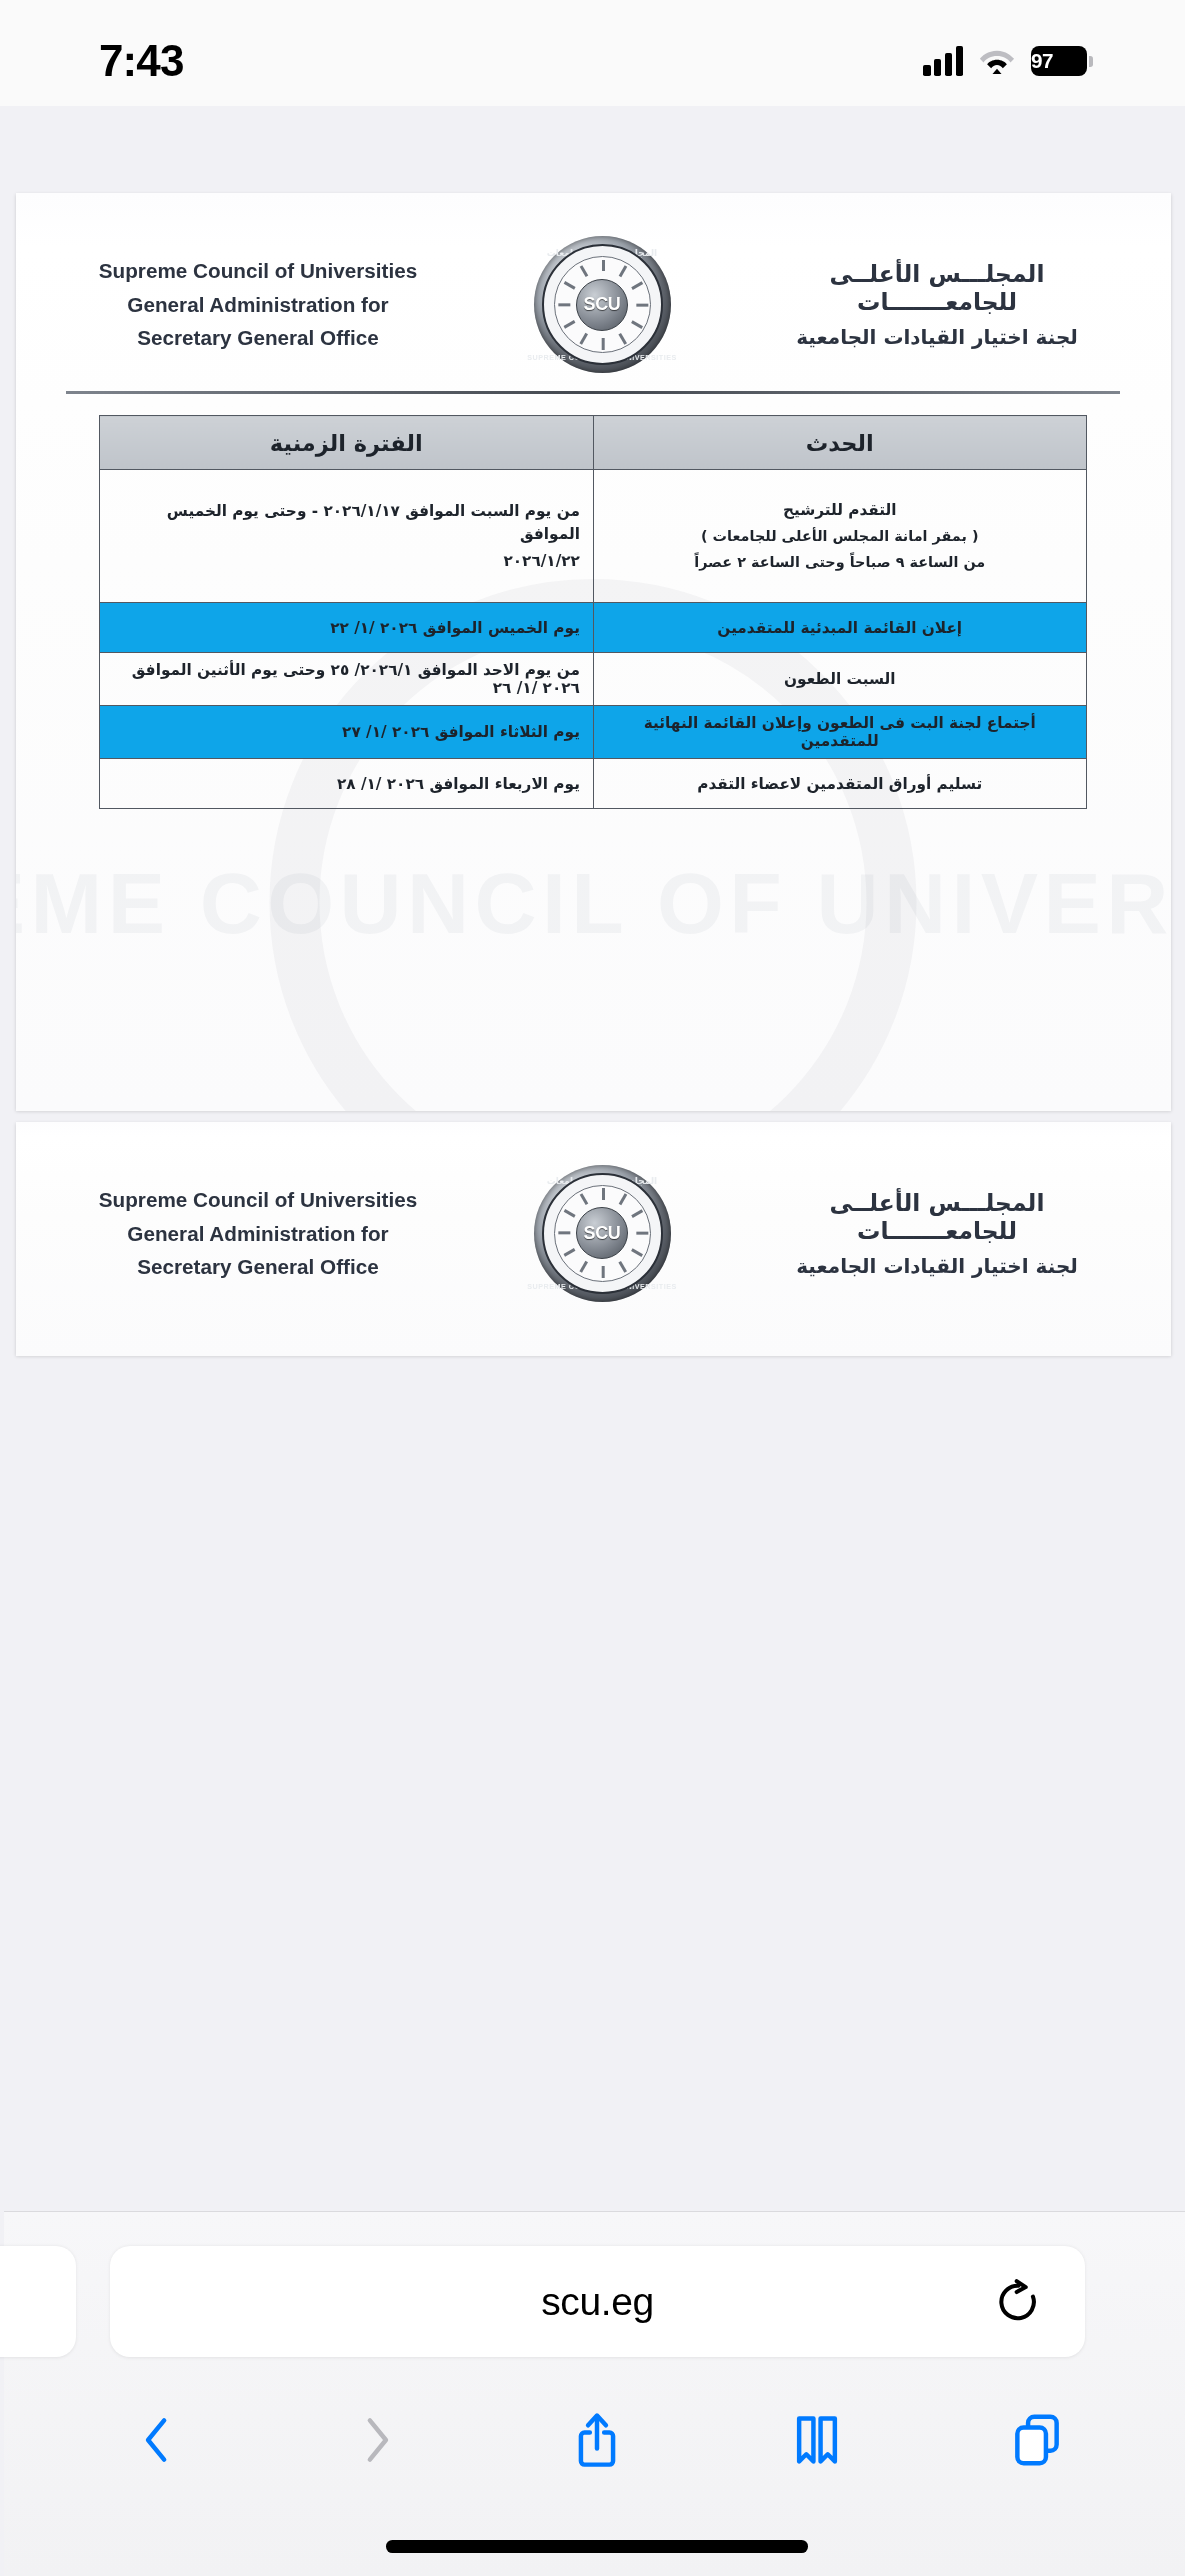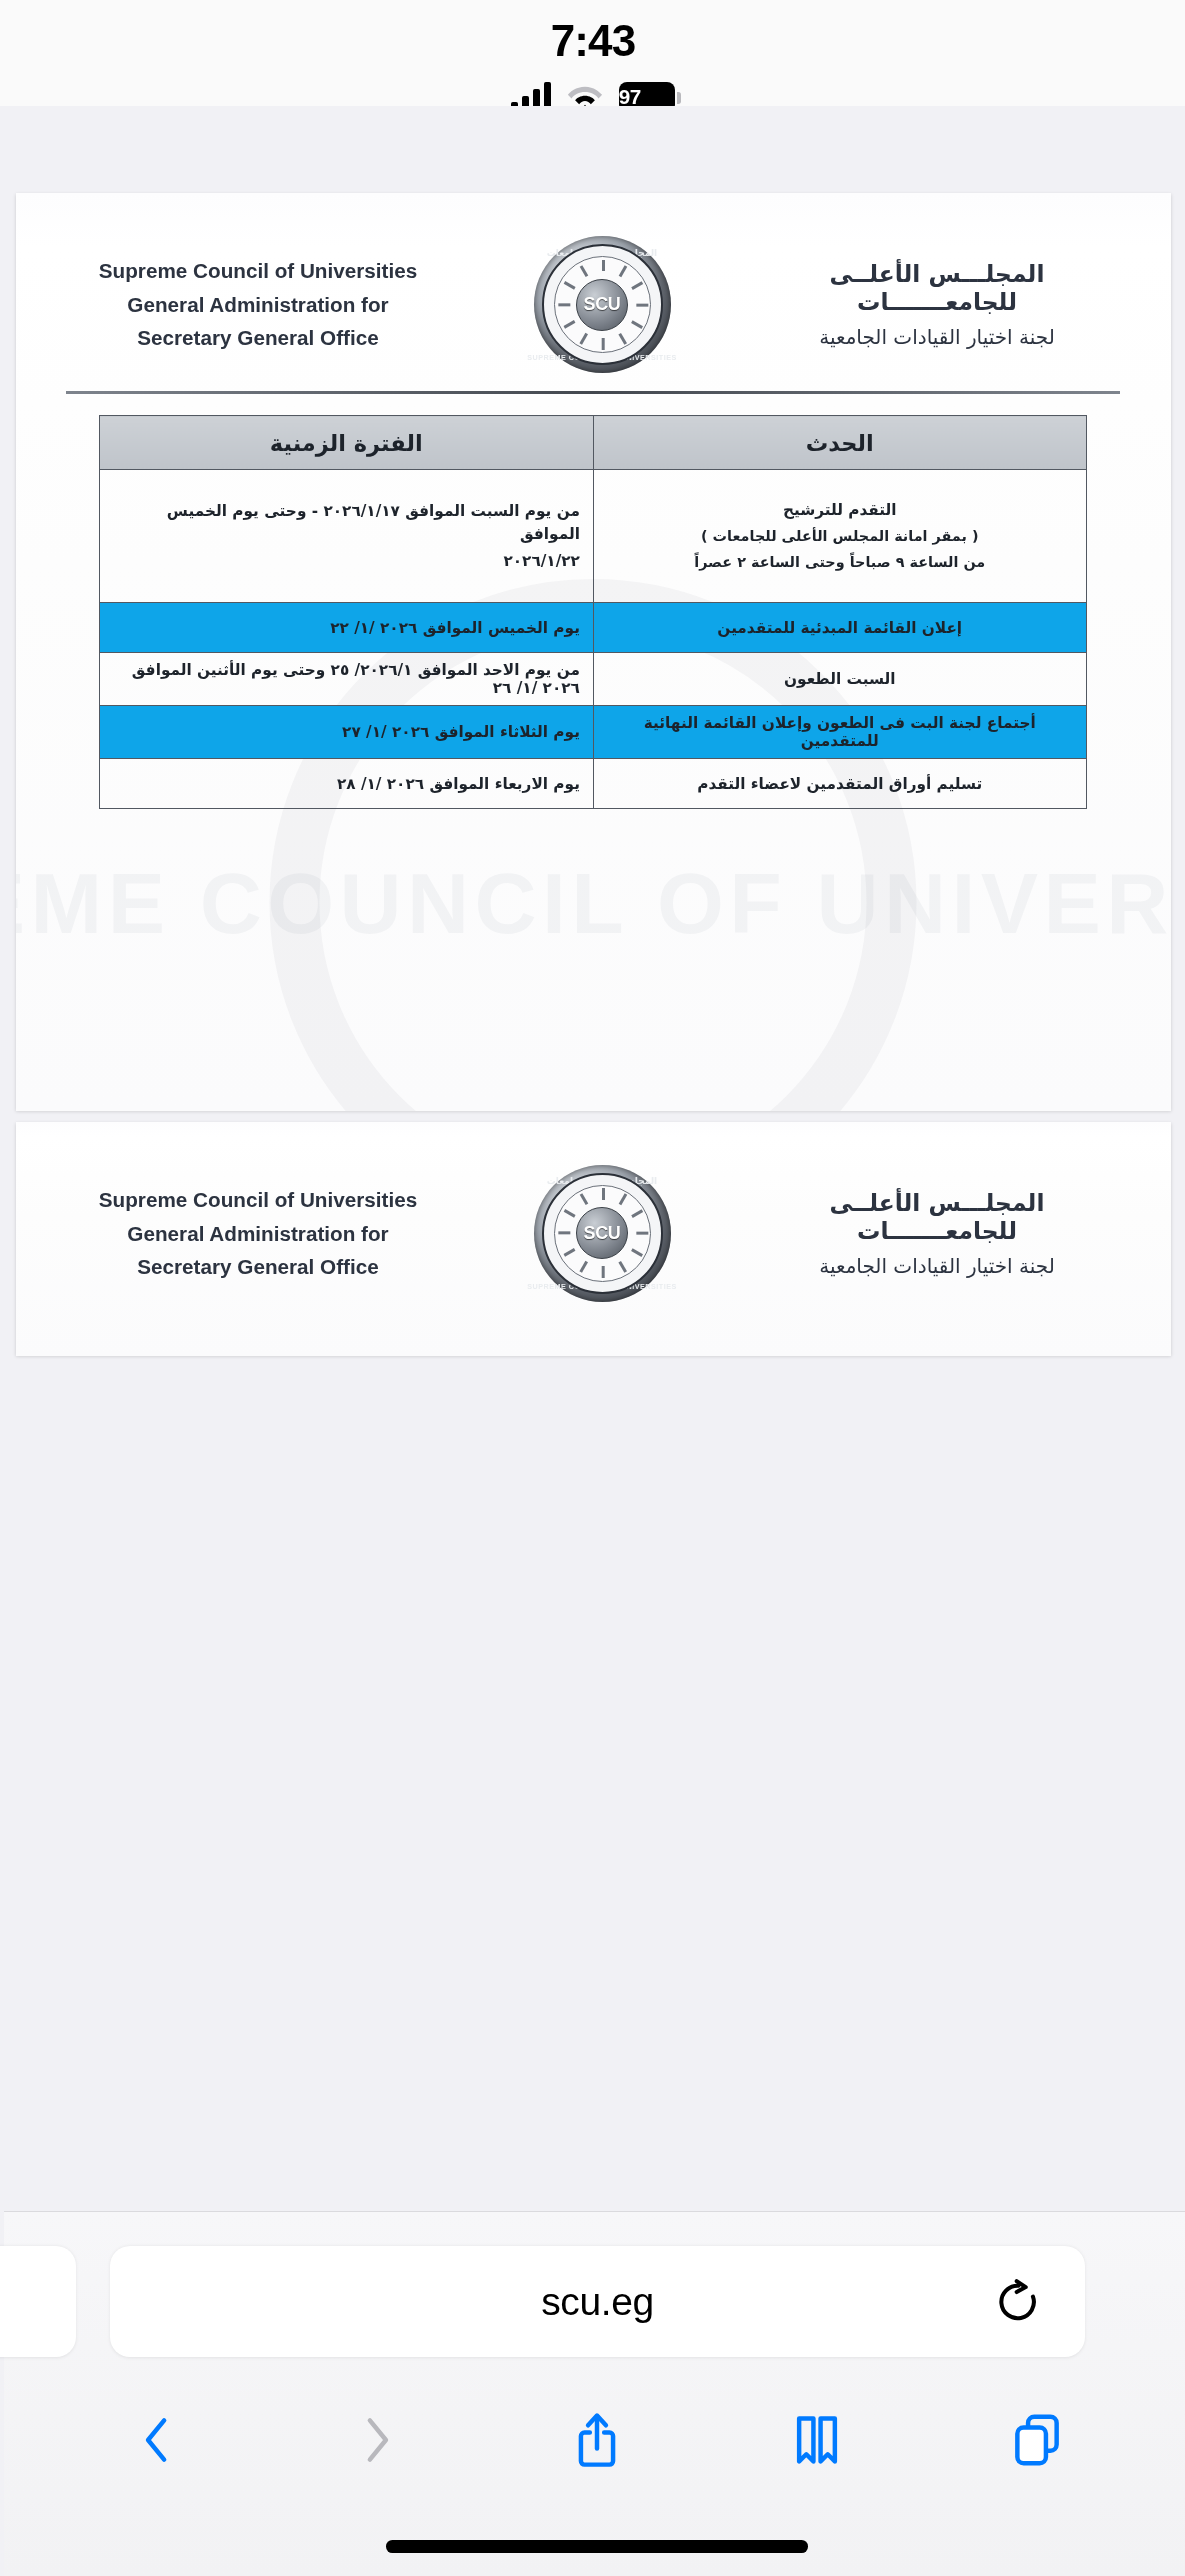--- a/index.html
+++ b/index.html
@@ -10,21 +10,20 @@
     overflow: hidden;
   }
 
   
   .status-bar {
     position: absolute; top: 0; left: 0;
     width: 1186px; height: 106px;
     background: #fafafa;
     display: flex; align-items: center; justify-content: space-between;
     padding: 0 99px;
-    flex-direction: column;
   }
   .status-time {
     font-size: 44px; font-weight: bold; color: #000;
     letter-spacing: -0.9px; padding-top: 16px;
   }
   .status-right { display: flex; align-items: center; gap: 16px; padding-top: 16px; }
   .signal-bars { display: flex; align-items: flex-end; gap: 3.6px; height: 30.5px; }
   .signal-bars i { display: block; width: 7.2px; background: #000; border-radius: 1.8px; }
   .signal-bars i:nth-child(1) { height: 10.8px; }
   .signal-bars i:nth-child(2) { height: 17px; }
@@ -98,21 +97,21 @@
   }
   .lh-ar {
     text-align: center; width: 359px; color: #2c3340;
     direction: rtl;
   }
   .lh-ar .ar1 {
     font-size: 23.4px; font-weight: bold; letter-spacing: -0.9px;
     font-family: "DejaVu Sans", sans-serif;
   }
   .lh-ar .ar2 {
-    font-size: 20px; font-weight: normal; margin-top: 9px;
+    font-size: 20px; font-weight: bold; margin-top: 9px;
     font-family: "DejaVu Sans", sans-serif;
   }
 
   
   .seal { position: relative; width: 137px; height: 137px; flex: 0 0 137px; }
   .seal-ring {
     position: absolute; inset: 0; border-radius: 50%;
     background: radial-gradient(circle at 34% 28%, #dfe2e6 0%, #9ea5ae 38%, #60656d 62%, #2f343b 100%);
     box-shadow: inset 0 0 6.3px rgba(0,0,0,.55);
   }

